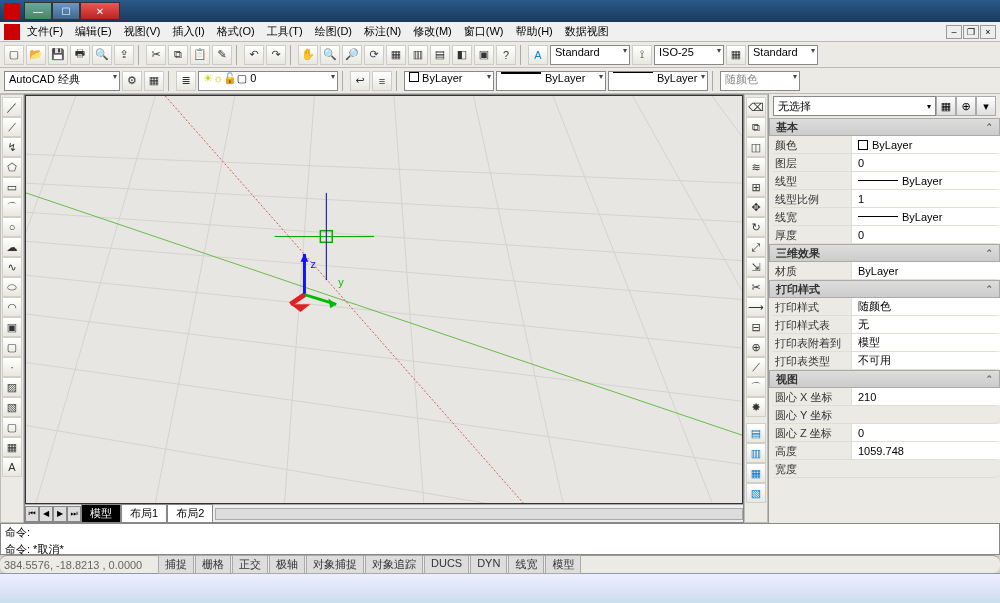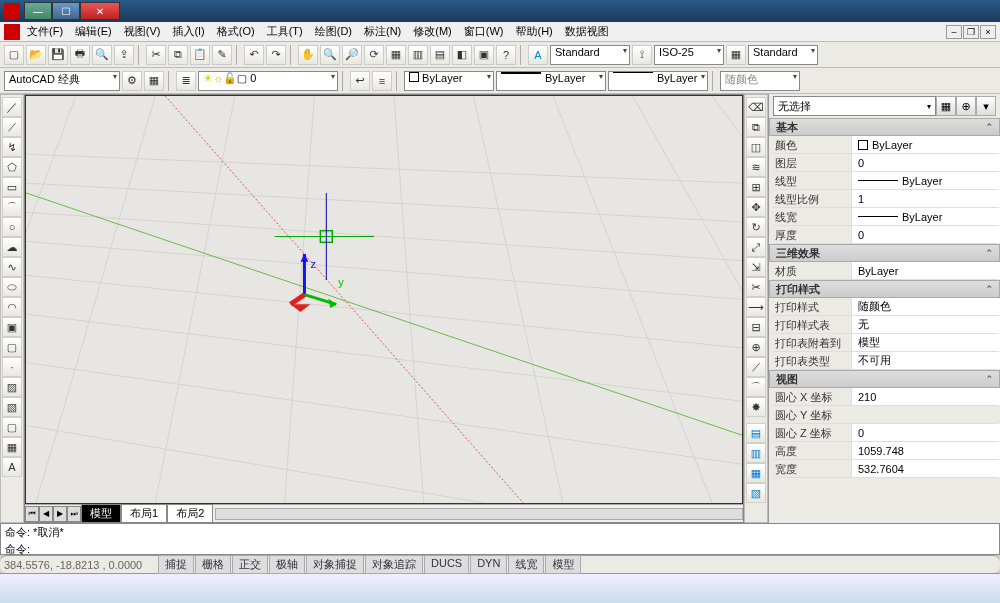--- a/index.html
+++ b/index.html
@@ -408,31 +408,28 @@
           </div>
         </div>
         <div class="prow">
           <div class="plabel">高度</div>
           <div class="pval">
             <span>1059.748</span>
           </div>
         </div>
         <div class="prow">
           <div class="plabel">宽度</div>
-          <div class="pval">
-            <span>532.7604</span>
-          </div>
         </div>
       </div>
   </div>
 </div>
 
 <div class="cmdarea">
+  <div class="cmdline">命令:</div>
   <div class="cmdline">命令: *取消*</div>
-  <div class="cmdline">命令:</div>
 </div>
 
 <div class="statusbar">
   <div class="coords">384.5576, -18.8213 , 0.0000</div>
   <div id="status-btns" style="display:flex">
       <div class="sbtn">捕捉</div>
       <div class="sbtn">栅格</div>
       <div class="sbtn">正交</div>
       <div class="sbtn">极轴</div>
       <div class="sbtn">对象捕捉</div>

